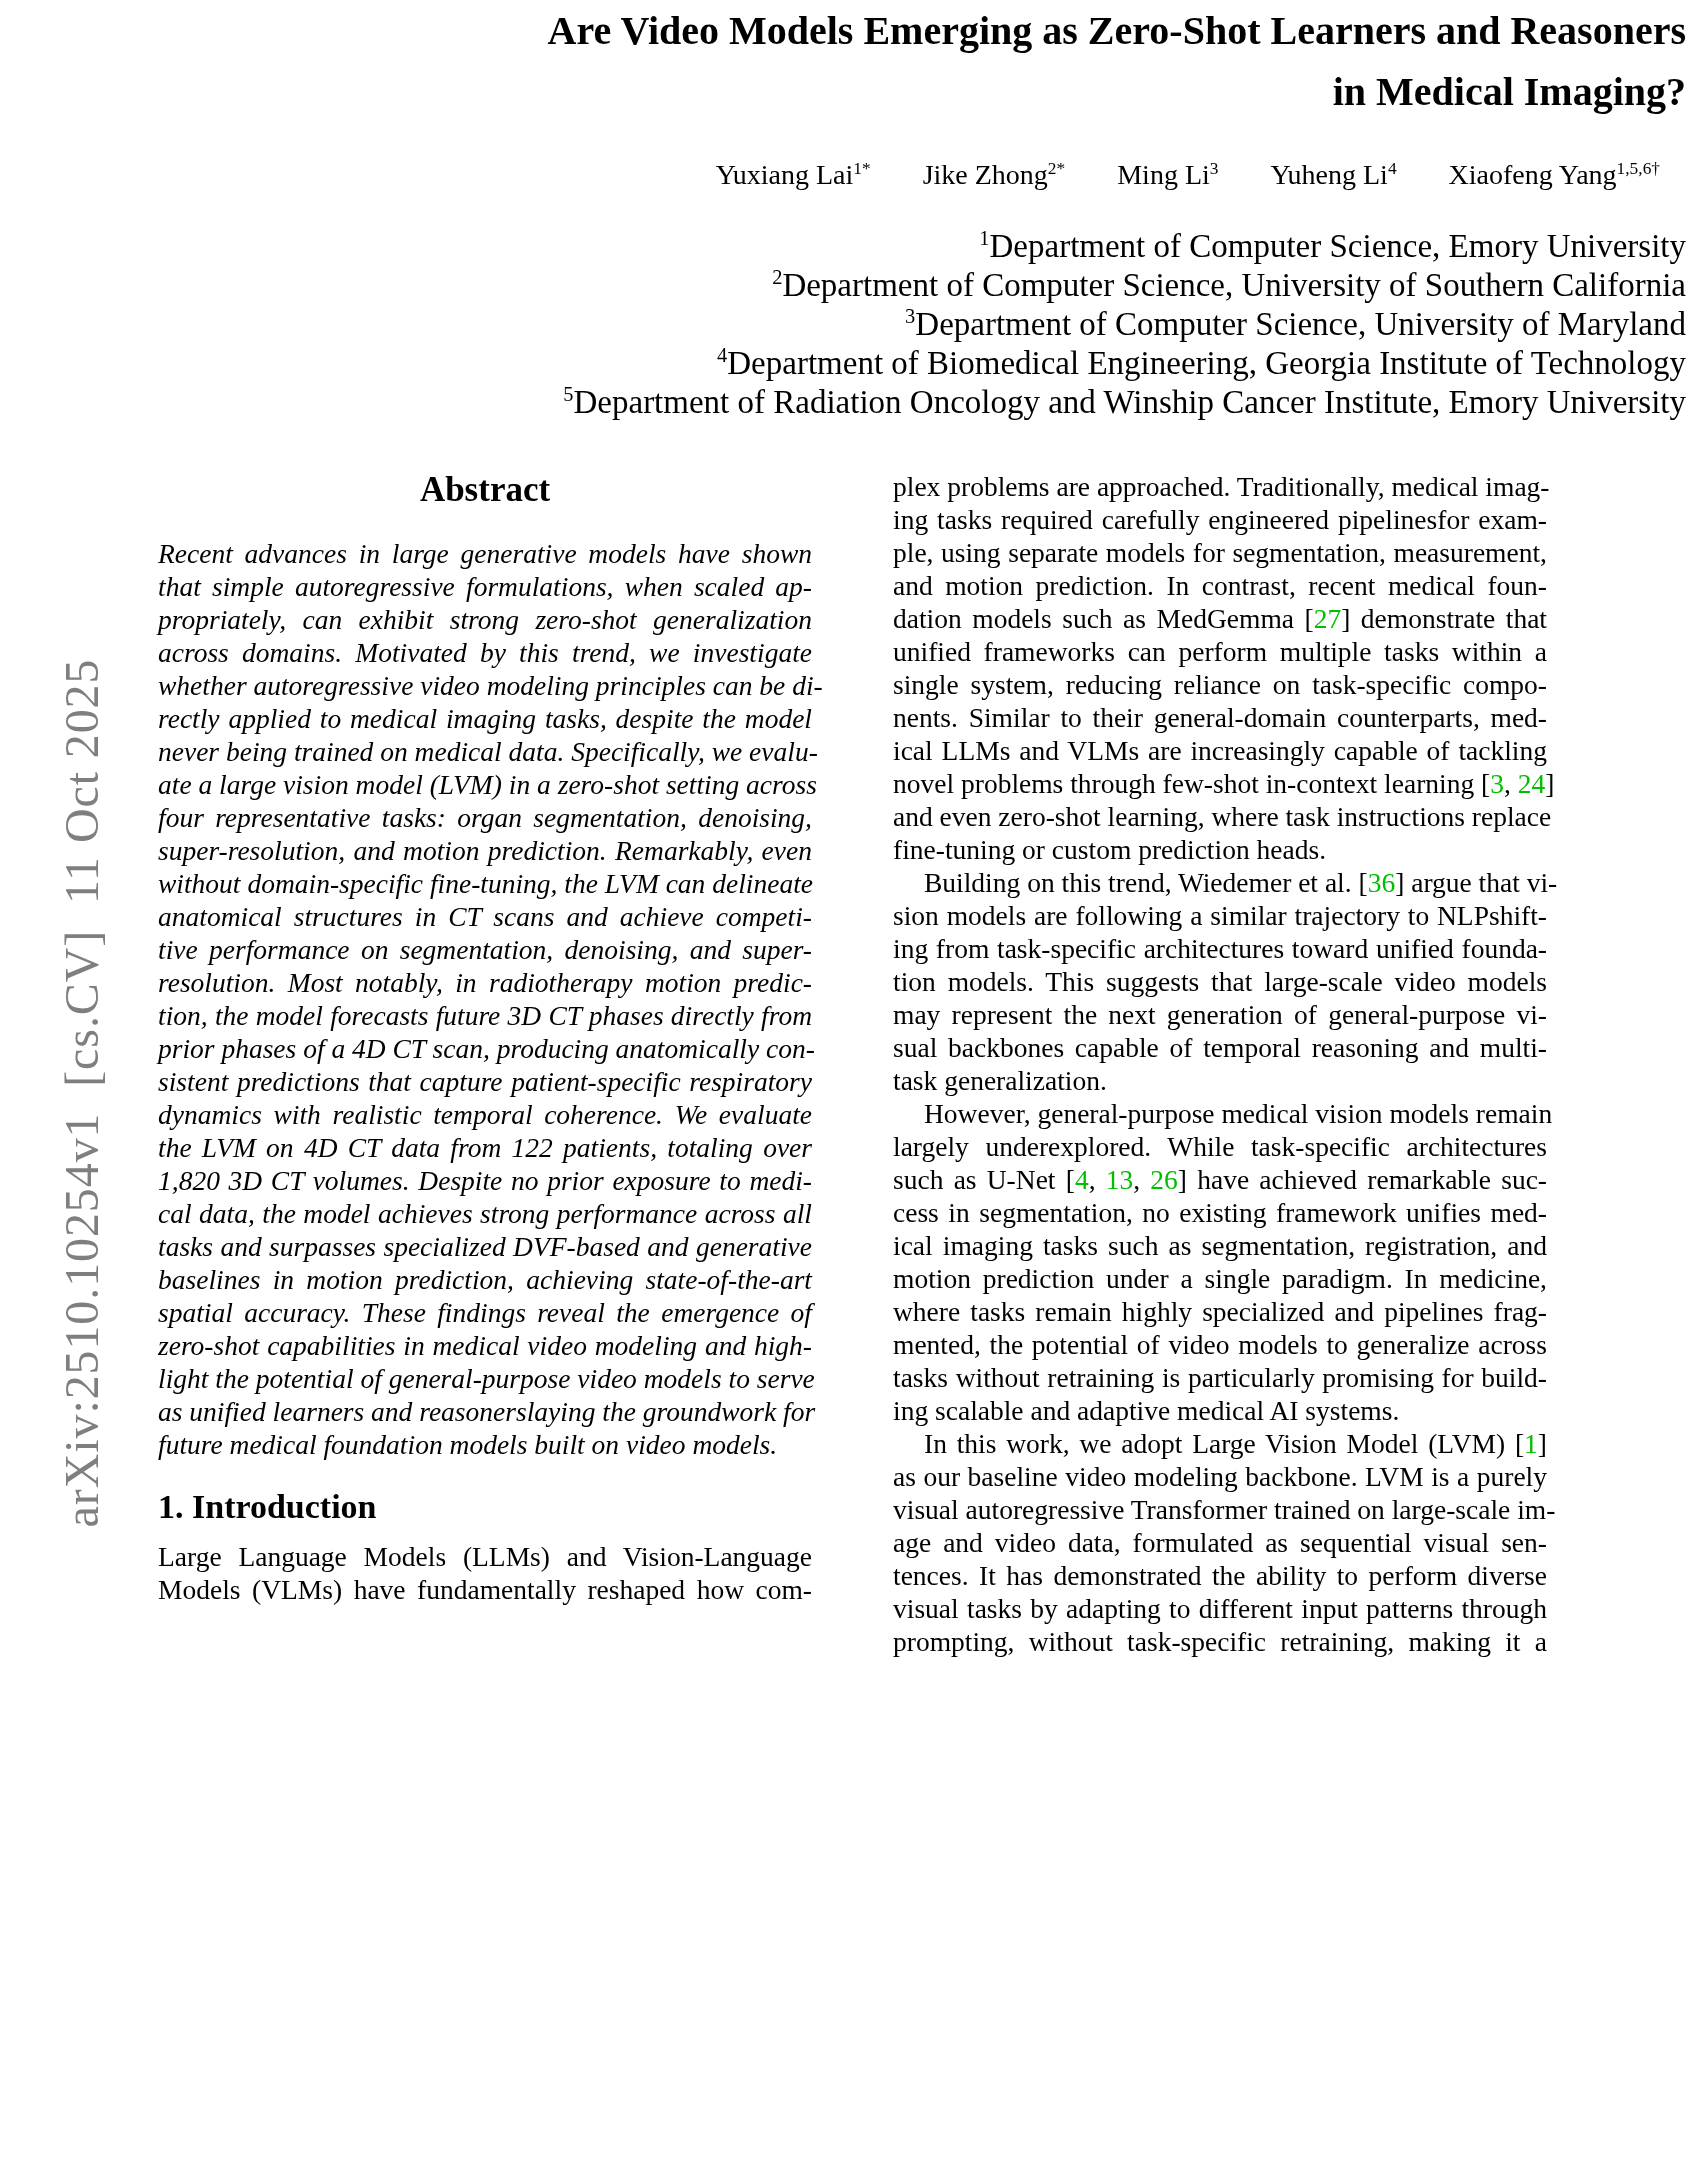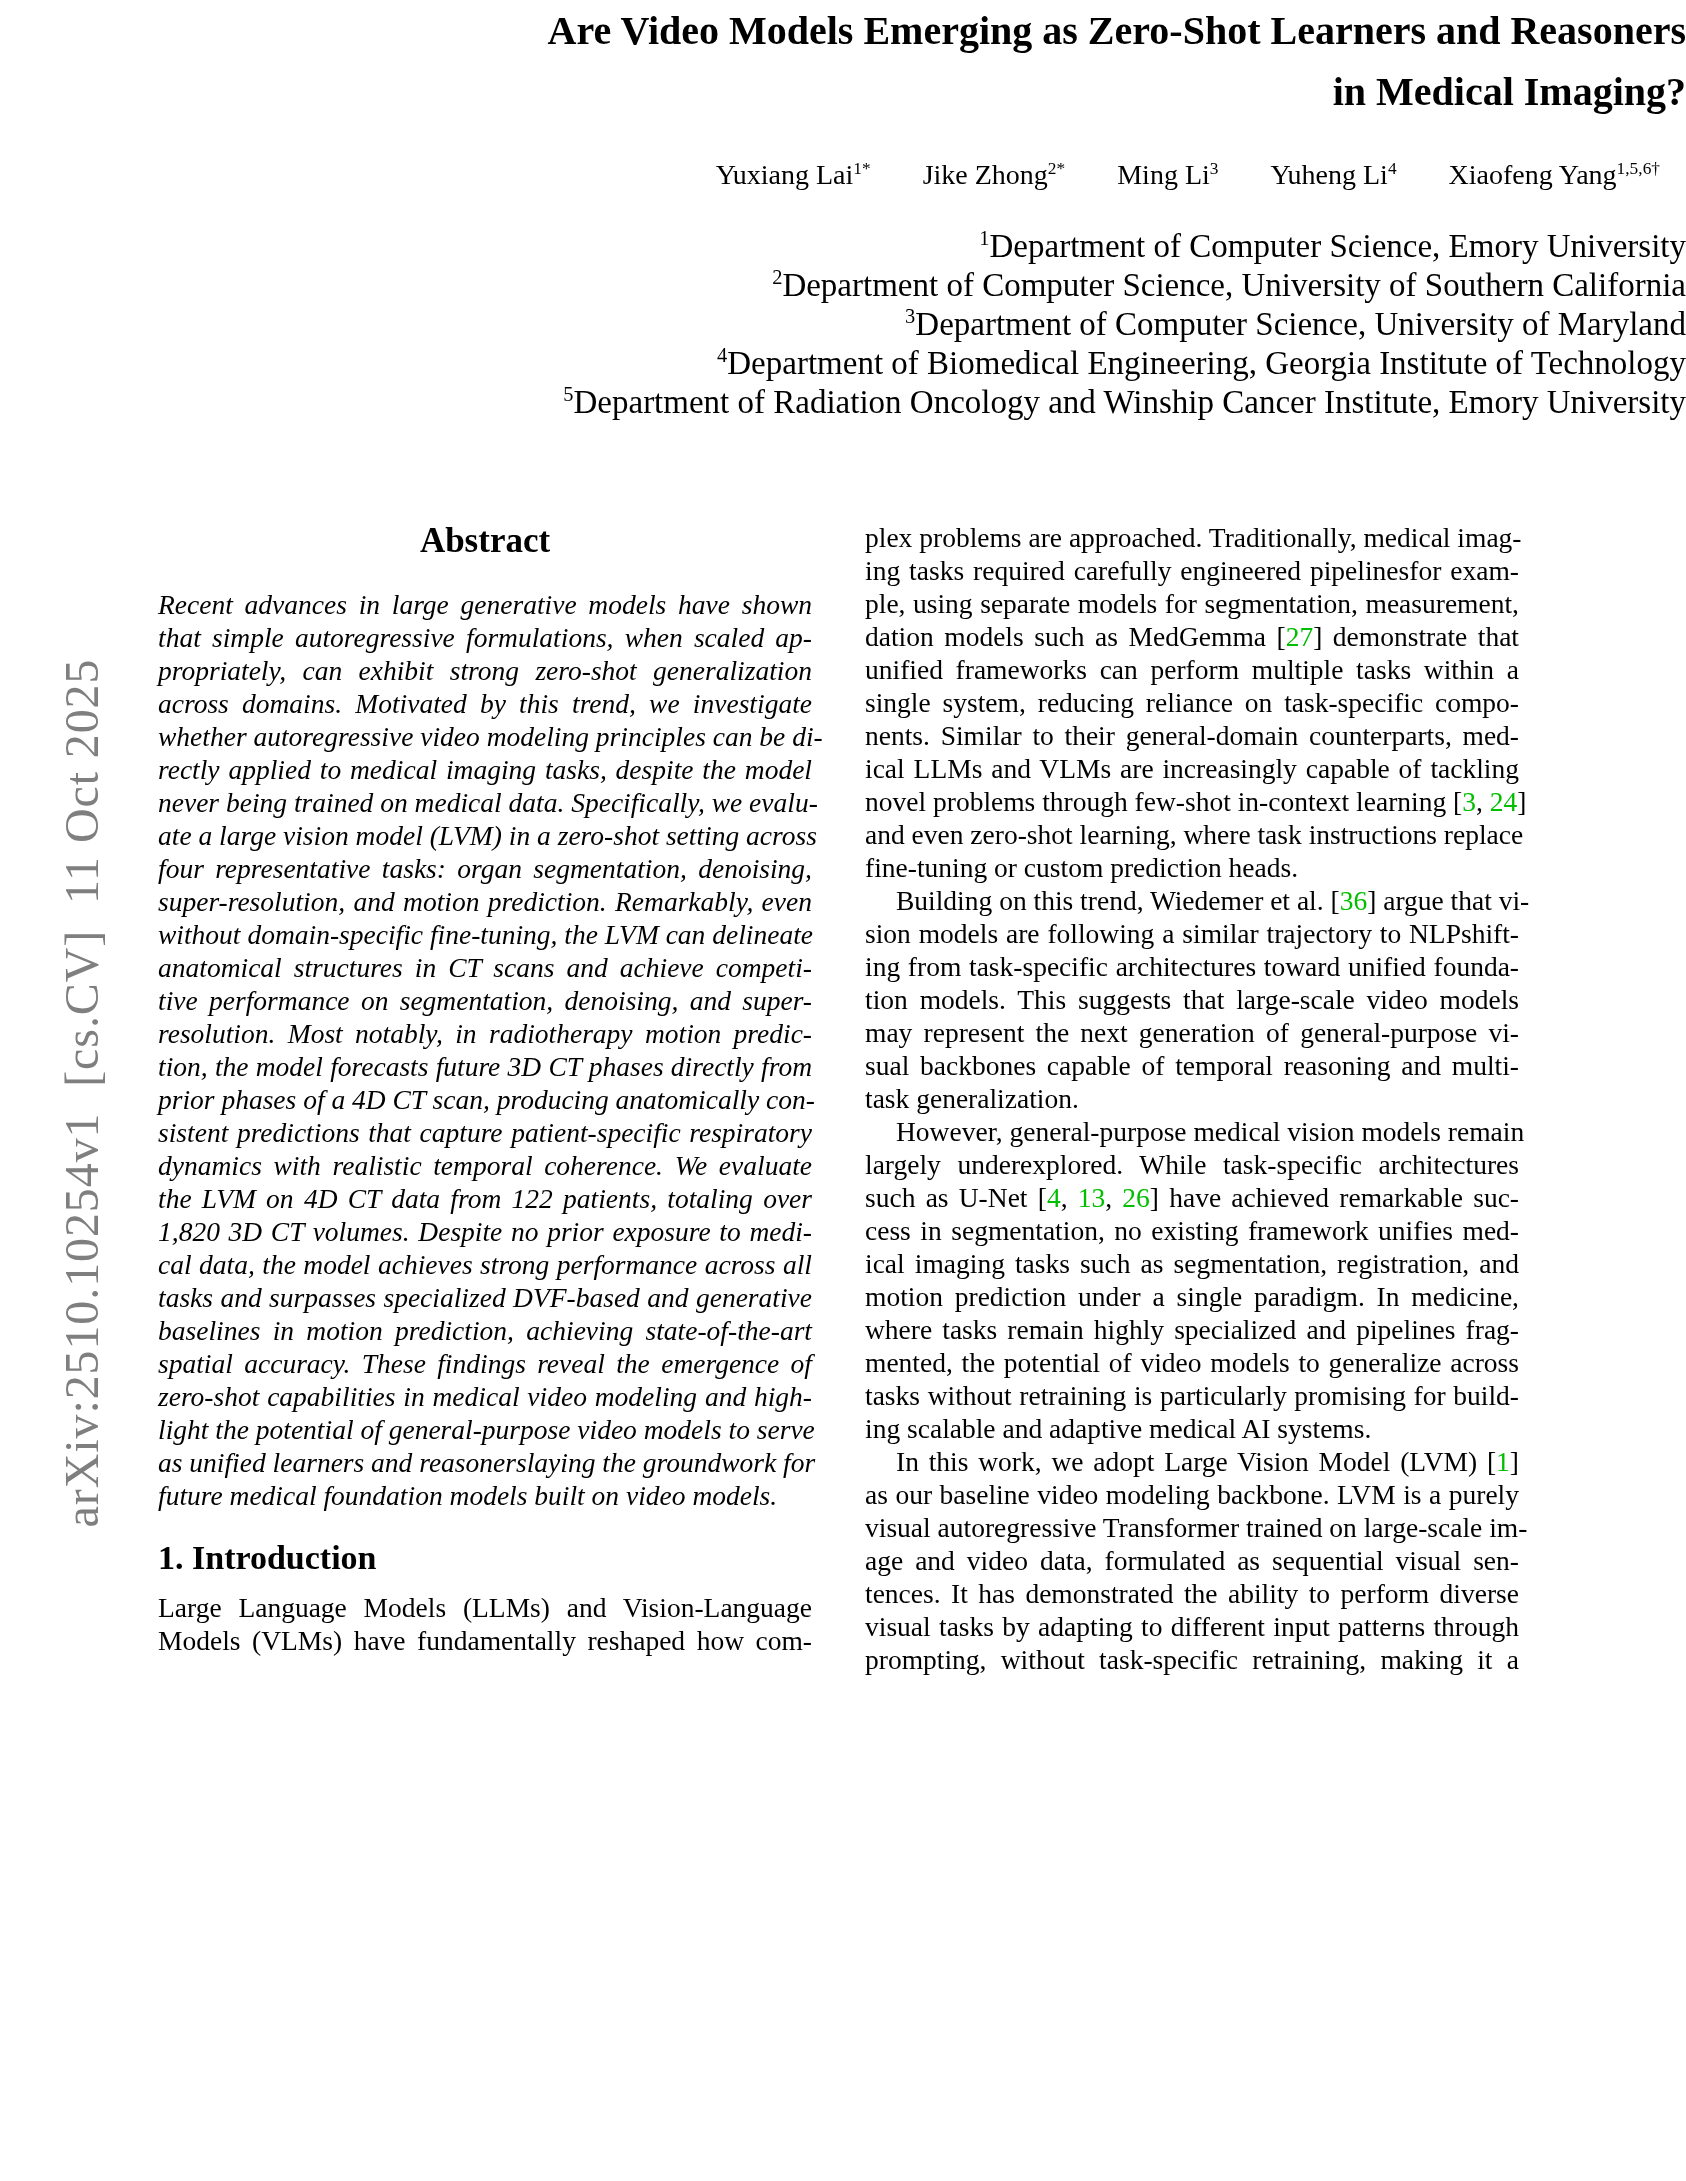--- a/index.html
+++ b/index.html
@@ -21,23 +21,23 @@
     letter-spacing: 0.9px;
   }
   .page-header { text-align: right; }
   .title-line { font-size: 40px; font-weight: bold; line-height: 61px; }
   .authors { margin-top: 37px; font-size: 28px; }
   .author { margin: 0 26px; white-space: nowrap; }
   sup { font-size: 62%; line-height: 0; }
   .affils { margin-top: 36px; font-size: 33px; line-height: 39px; }
   .columns {
     display: flex;
-    margin-top: 99px;
+    margin-top: 48px;
     padding: 0 147px 0 158px;
-    gap: 53px;
+    gap: 81px;
   }
   .col { width: 654px; flex: 0 0 654px; }
   .abstract-heading {
     font-size: 35px; font-weight: bold; text-align: center;
     margin: 0 0 27.5px 0; line-height: 39px;
   }
   .line {
     font-size: 27.5px; line-height: 33px;
     text-align: justify; text-align-last: justify;
     white-space: nowrap;
@@ -123,20 +123,21 @@
           <div class="line">Models (VLMs) have fundamentally reshaped how com-</div>
         </div>
       </div>
   </div>
   <div class="col">
     <div>
         <div class="para">
           <div class="line">plex problems are approached. Traditionally, medical imag-</div>
           <div class="line">ing tasks required carefully engineered pipelinesfor exam-</div>
           <div class="line">ple, using separate models for segmentation, measurement,</div>
+          <div class="line">and motion prediction.  In contrast, recent medical foun-</div>
           <div class="line">dation models such as MedGemma [<span class="cite">27</span>] demonstrate that</div>
           <div class="line">unified frameworks can perform multiple tasks within a</div>
           <div class="line">single system, reducing reliance on task-specific compo-</div>
           <div class="line">nents.  Similar to their general-domain counterparts, med-</div>
           <div class="line">ical LLMs and VLMs are increasingly capable of tackling</div>
           <div class="line">novel problems through few-shot in-context learning [<span class="cite">3</span>, <span class="cite">24</span>]</div>
           <div class="line">and even zero-shot learning, where task instructions replace</div>
           <div class="line endline">fine-tuning or custom prediction heads.</div>
         </div>
         <div class="para indent">

